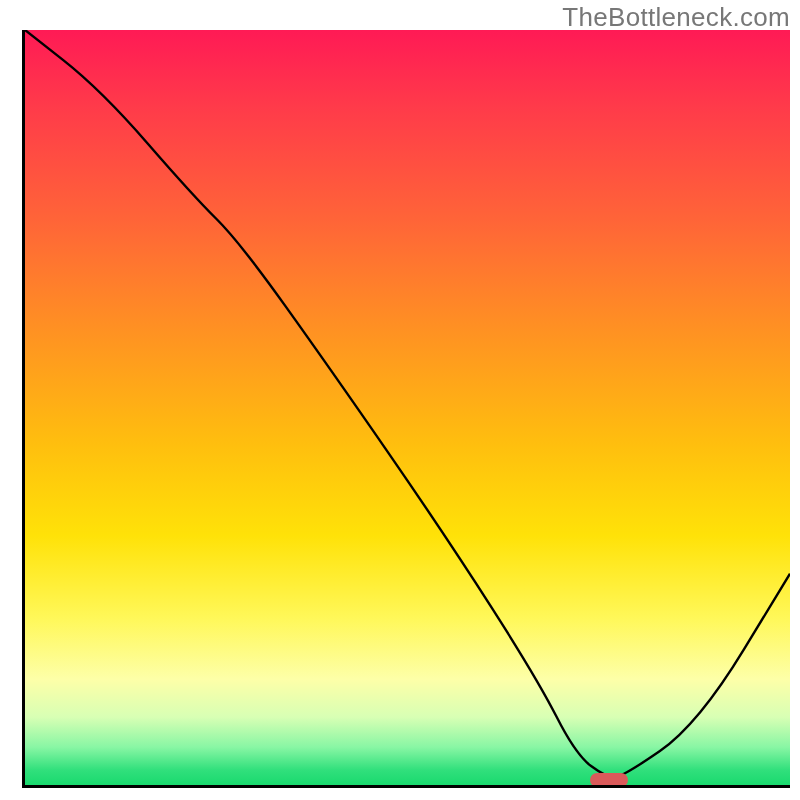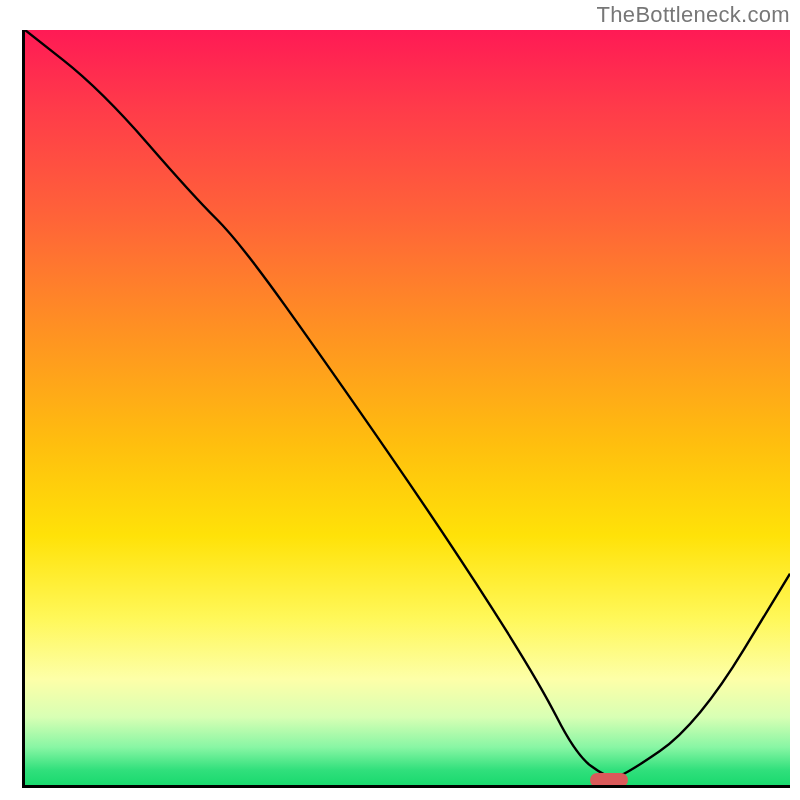--- a/index.html
+++ b/index.html
@@ -15,21 +15,21 @@
     position: relative;
     width: 800px;
     height: 800px;
     box-sizing: border-box;
   }
   .watermark {
     position: absolute;
     top: 2px;
     right: 10px;
     color: #777;
-    font-size: 22px;
+    font-size: 26px;
     font-weight: 500;
     letter-spacing: 0.3px;
     z-index: 10;
   }
   .plot-box {
     position: absolute;
     left: 22px;
     top: 30px;
     width: 768px;
     height: 758px;

